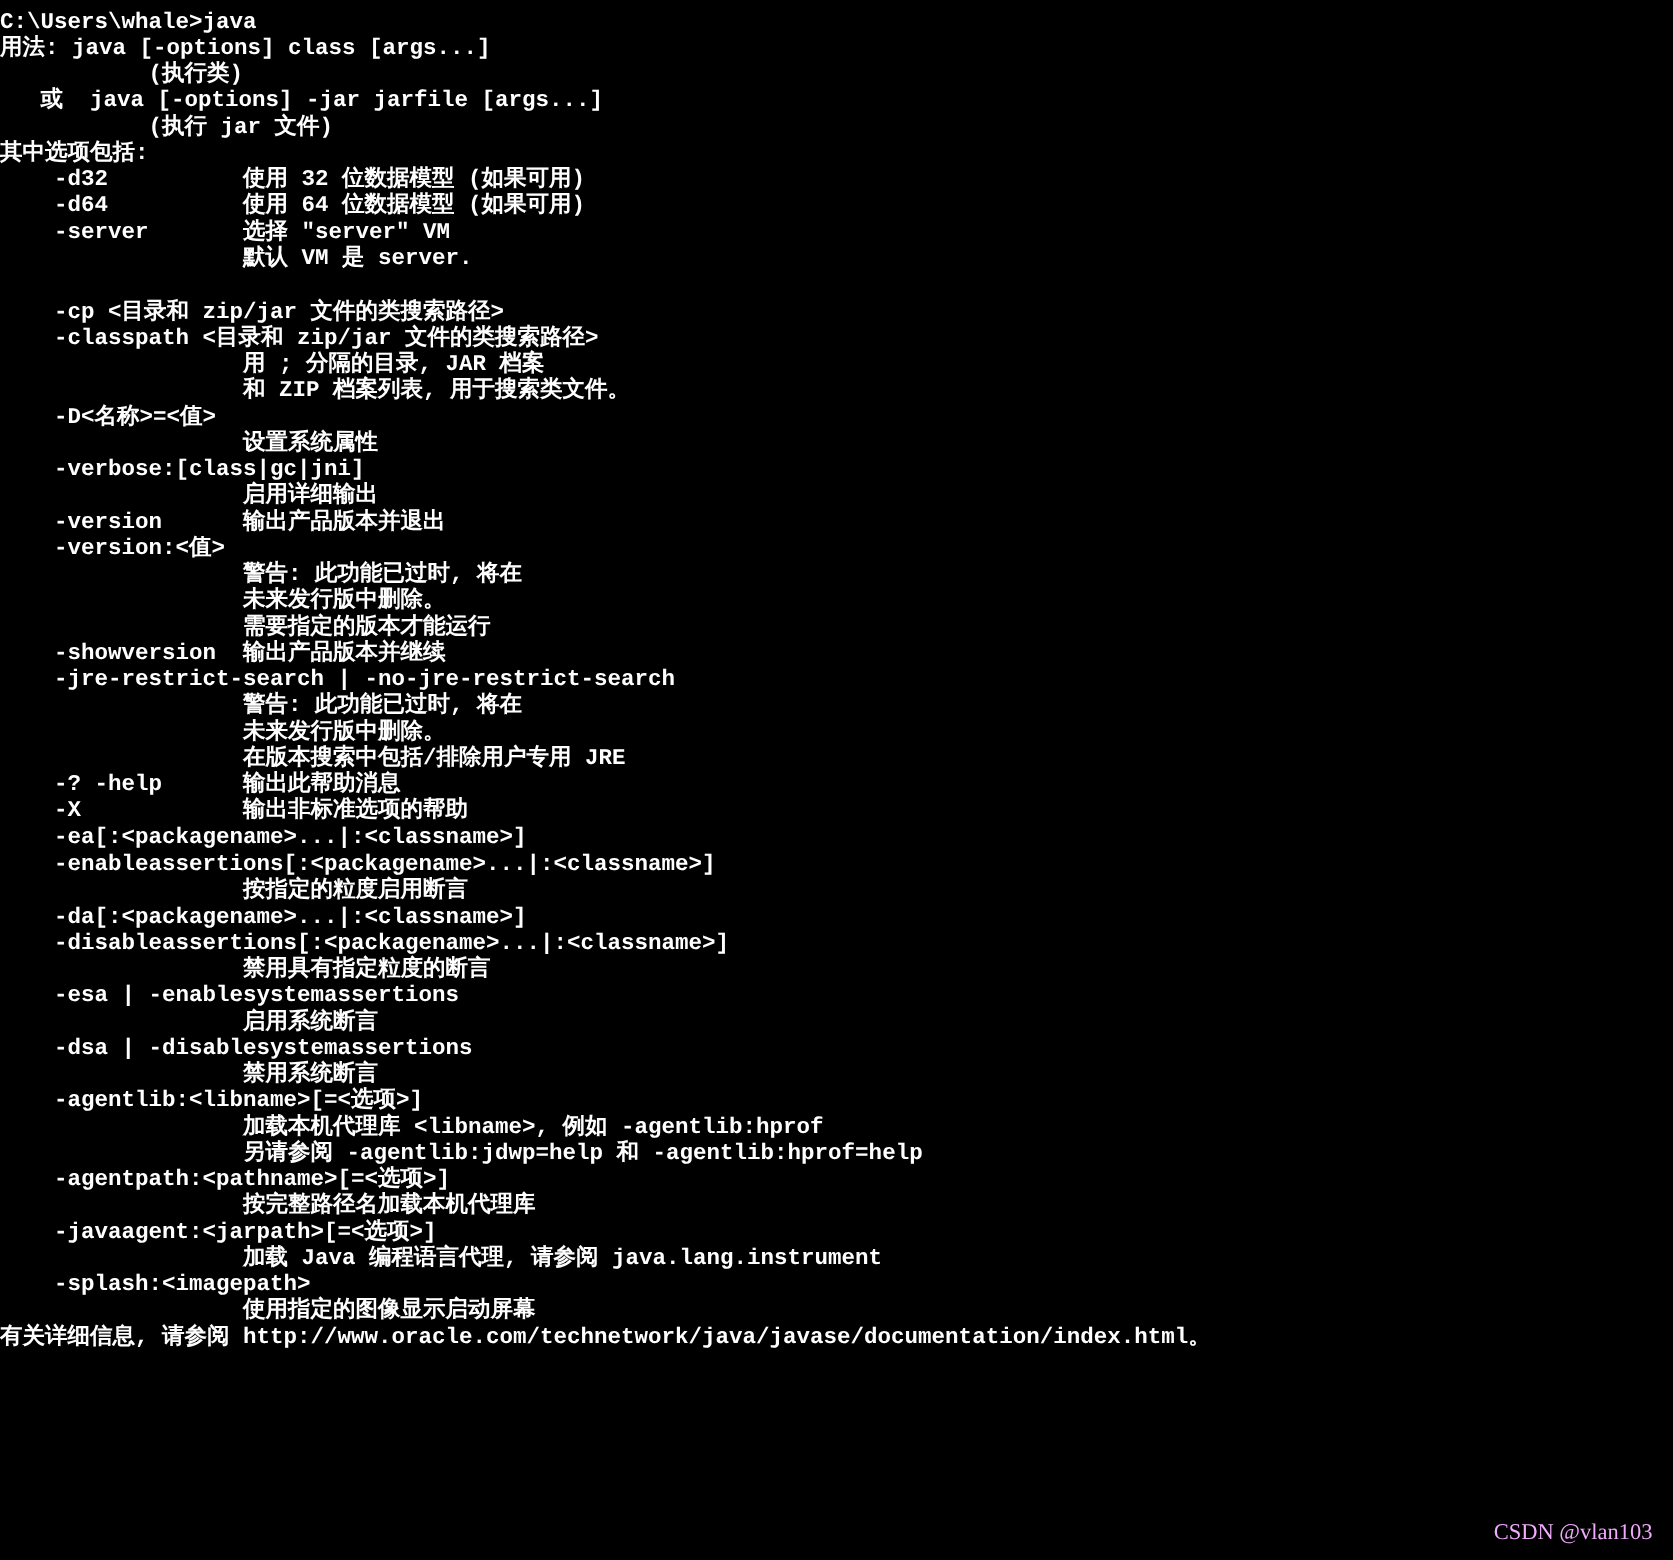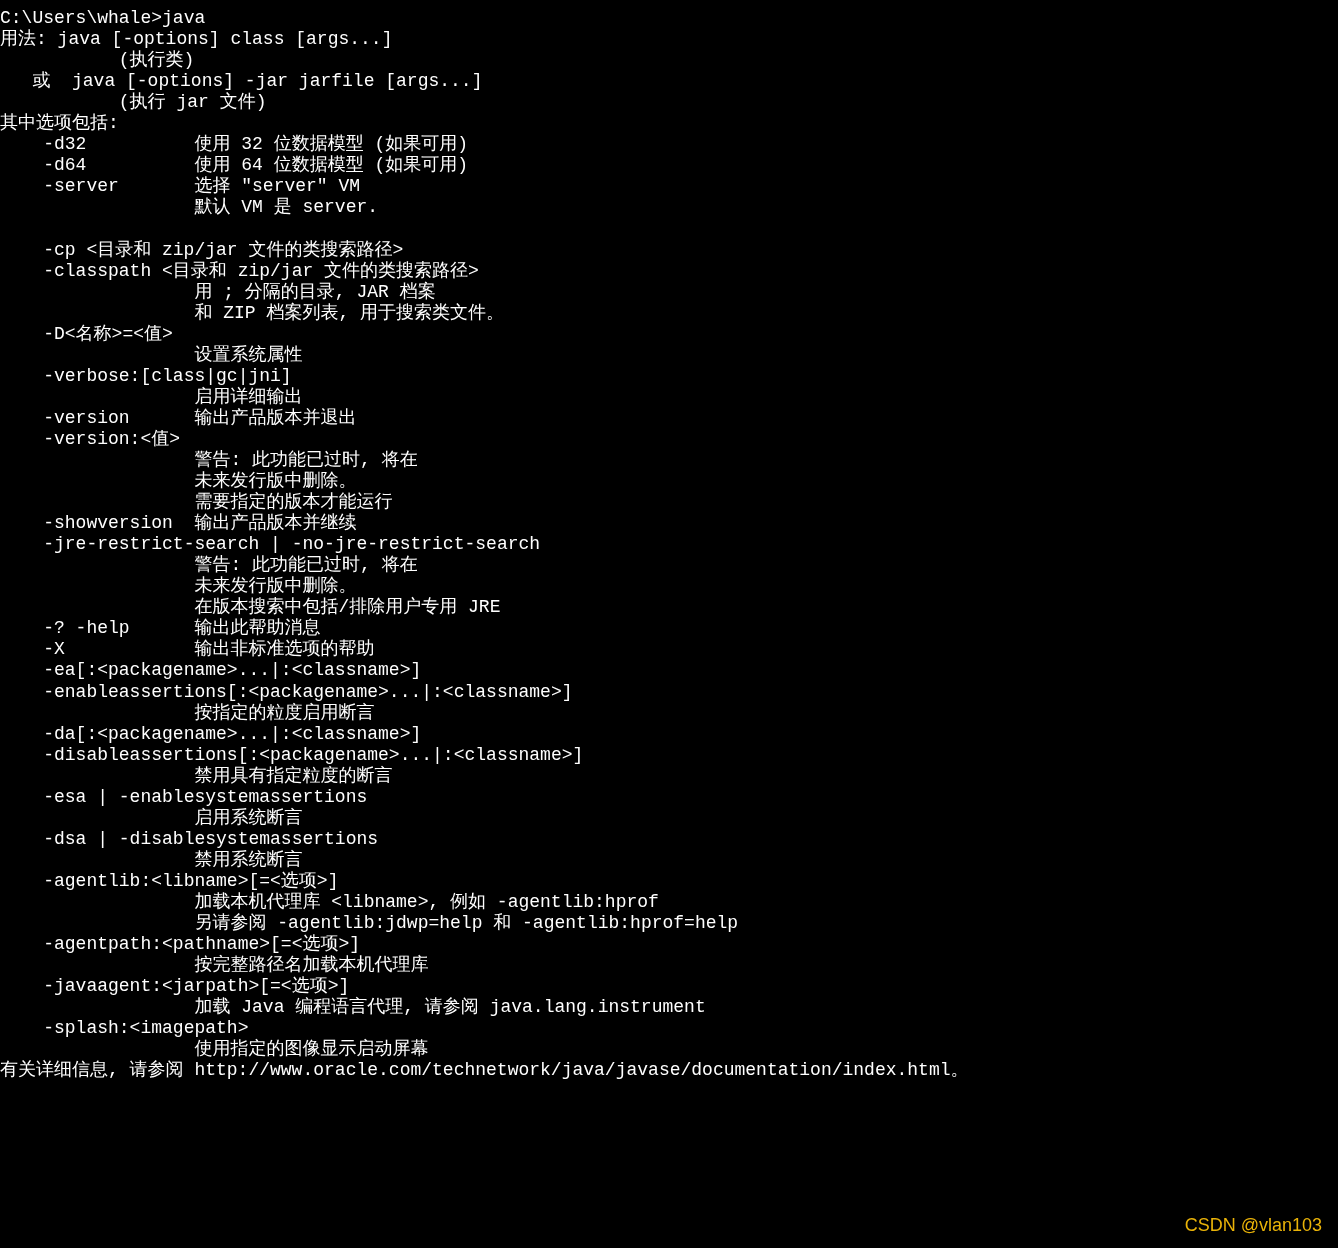--- a/index.html
+++ b/index.html
@@ -9,27 +9,28 @@
     background: #000;
     color: #fff;
     font-family: "Courier New", "SimSun", monospace;
     font-size: 18px;
     line-height: 1.17;
     overflow: hidden;
   }
   .terminal {
     white-space: pre;
     padding: 8px 0 0 0;
+    font-weight: bold;
   }
   .watermark {
     position: absolute;
     right: 16px;
     bottom: 12px;
-    color: #eab308;
-    font-family: Liberation Sans, sans-serif;
+    color: #f0abfc;
+    font-family: Liberation Serif, serif;
     font-size: 18px;
   }
 </style>
 </head>
 <body>
 
 <div class="terminal"><span id="terminal-text">C:\Users\whale&gt;java
 用法: java [-options] class [args...]
            (执行类)
    或  java [-options] -jar jarfile [args...]

